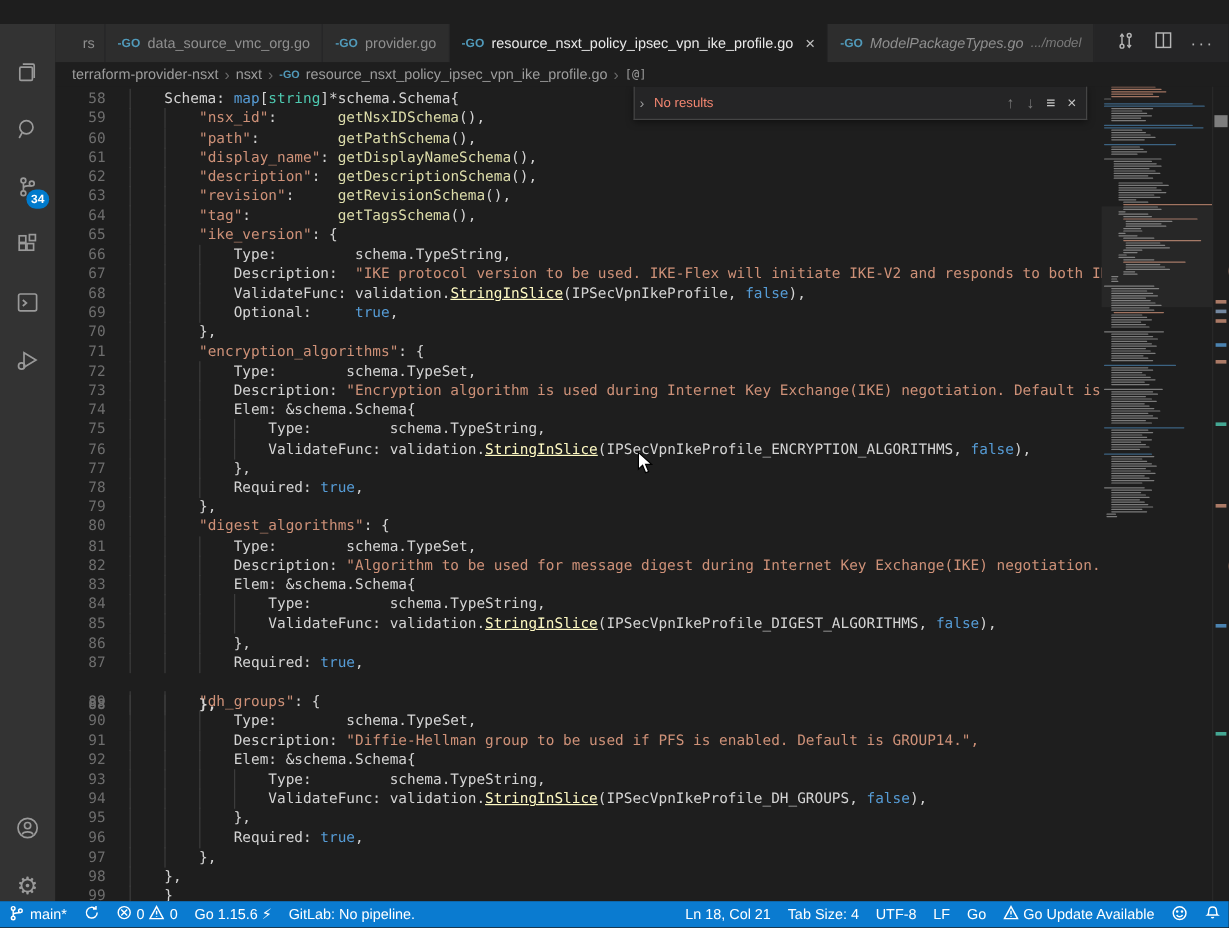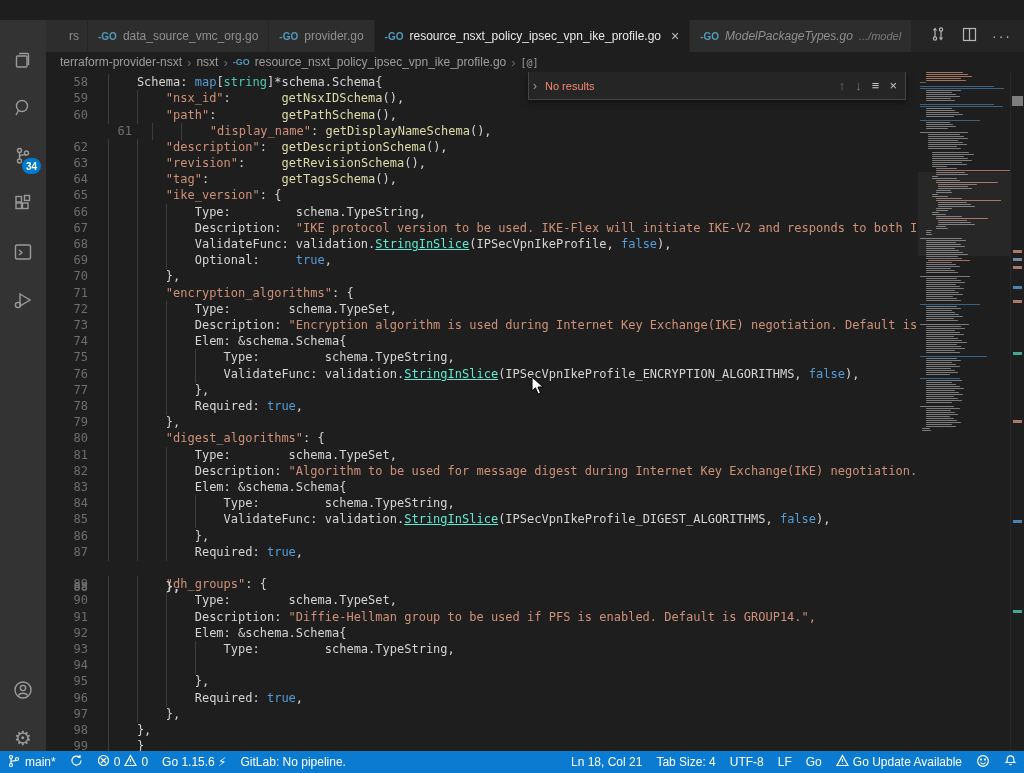--- a/index.html
+++ b/index.html
@@ -56,21 +56,21 @@
             overflow:hidden; }
   .row { position:absolute; left:0; right:106px; height:17px; }
   .ln { position:absolute; left:0; width:42px; text-align:right; color:#6e6e6e;
         font-family:"DejaVu Sans Mono",monospace; font-size:12px; line-height:16px; }
   .lc { position:absolute; left:62px; white-space:pre;
         font-family:"DejaVu Sans Mono",monospace; font-size:12px; line-height:16px; }
   .guide { position:absolute; top:0; width:1px; height:17px; background:#3c3c3c; }
   .tk-w   { color:#d4d4d4; }
   .tk-str { color:#ce9178; }
   .tk-fn  { color:#dcdcaa; }
-  .tk-fnu { color:#5eead4; text-decoration:underline; }
+  .tk-fnu { color:#fef9c3; text-decoration:underline; }
   .tk-kw  { color:#569cd6; }
   .tk-ty  { color:#4ec9b0; }
 
   
   #find-widget { position:absolute; right:118px; top:0; width:378px; height:28px;
                  background:#252526; border:1px solid #454545; border-top:none;
                  box-shadow:0 2px 6px rgba(0,0,0,.5); display:flex; align-items:center;
                  padding:0 6px 0 2px; gap:6px; z-index:8; }
   .fw-chev { color:#9a9a9a; font-size:12px; padding:0 2px; }
   .fw-input { background:#3c3c3c; border:1px solid #3c3c3c; height:21px; flex:0 0 185px;
@@ -231,21 +231,21 @@
           <span class="guide" style="left: 62px;"></span>
           <span class="guide" style="left: 90.9px;"></span>
           <span class="lc" style="left: 119.8px;"><span class="tk-str">"nsx_id"</span><span class="tk-w">:       </span><span class="tk-fn">getNsxIDSchema</span><span class="tk-w">(),</span></span>
         </div>
         <div class="row" style="top: 35px;">
           <span class="ln">60</span>
           <span class="guide" style="left: 62px;"></span>
           <span class="guide" style="left: 90.9px;"></span>
           <span class="lc" style="left: 119.8px;"><span class="tk-str">"path"</span><span class="tk-w">:         </span><span class="tk-fn">getPathSchema</span><span class="tk-w">(),</span></span>
         </div>
-        <div class="row" style="top: 50.6px; margin-left: 44px;">
+        <div class="row" style="top: 50.6px;">
           <span class="ln">61</span>
           <span class="guide" style="left: 62px;"></span>
           <span class="guide" style="left: 90.9px;"></span>
           <span class="lc" style="left: 119.8px;"><span class="tk-str">"display_name"</span><span class="tk-w">: </span><span class="tk-fn">getDisplayNameSchema</span><span class="tk-w">(),</span></span>
         </div>
         <div class="row" style="top: 66.8px;">
           <span class="ln">62</span>
           <span class="guide" style="left: 62px;"></span>
           <span class="guide" style="left: 90.9px;"></span>
           <span class="lc" style="left: 119.8px;"><span class="tk-str">"description"</span><span class="tk-w">:  </span><span class="tk-fn">getDescriptionSchema</span><span class="tk-w">(),</span></span>
@@ -462,20 +462,21 @@
           <span class="guide" style="left: 119.8px;"></span>
           <span class="guide" style="left: 148.7px;"></span>
           <span class="lc" style="left: 177.6px;"><span class="tk-w">Type:         schema.TypeString,</span></span>
         </div>
         <div class="row" style="top: 585.2px;">
           <span class="ln">94</span>
           <span class="guide" style="left: 62px;"></span>
           <span class="guide" style="left: 90.9px;"></span>
           <span class="guide" style="left: 119.8px;"></span>
           <span class="guide" style="left: 148.7px;"></span>
+          <span class="lc" style="left: 177.6px;"><span class="tk-w">ValidateFunc: validation.</span><span class="tk-fnu">StringInSlice</span><span class="tk-w">(IPSecVpnIkeProfile_DH_GROUPS, </span><span class="tk-kw">false</span><span class="tk-w">),</span></span>
         </div>
         <div class="row" style="top: 601.4px;">
           <span class="ln">95</span>
           <span class="guide" style="left: 62px;"></span>
           <span class="guide" style="left: 90.9px;"></span>
           <span class="guide" style="left: 119.8px;"></span>
           <span class="lc" style="left: 148.7px;"><span class="tk-w">},</span></span>
         </div>
         <div class="row" style="top: 617.6px;">
           <span class="ln">96</span>

